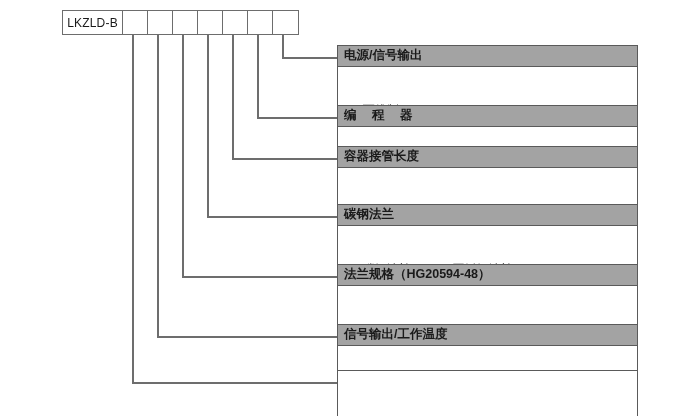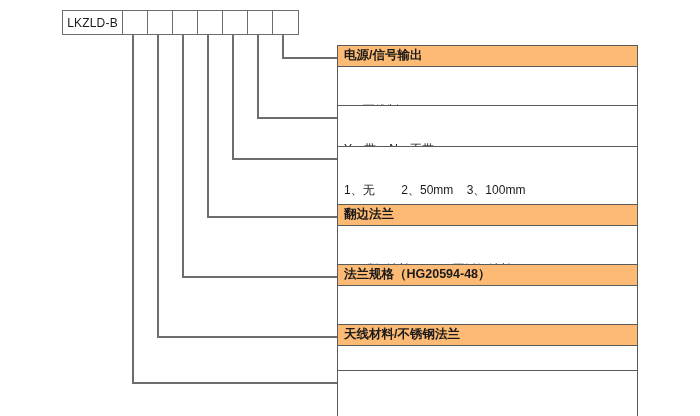--- a/index.html
+++ b/index.html
@@ -38,21 +38,21 @@
   .hline{position:absolute;height:2px;background:#6d6d6d;}
 
   
   .optbox{
     position:absolute;left:337px;width:301px;
     border:1px solid #5a5a5a;
     box-sizing:border-box;
     background:#ffffff;
   }
   .optbox .bar{
-    background:#fdba74;
+    background:#a3a3a3;
     border-bottom:1px solid #5a5a5a;
     font-weight:bold;
     font-size:12.5px;
     padding:2px 6px 3px 6px;
     line-height:15px;
     white-space:nowrap;
   }
   .optbox .body{
     padding:3px 6px 4px 6px;
     font-size:12px;
@@ -101,50 +101,52 @@
 
   <div class="optbox" style="top:45px;">
     <div class="bar">电源/信号输出</div>
     <div class="body">
       <span class="ln">1、两线制  DC24V 4~20mA/HART</span>
       <span class="ln">2、四线制 AC220V 4~20mA（另配电源盒）</span>
     </div>
   </div>
 
   <div class="optbox" style="top:105px;">
+    <div class="bar wide">编 程 器</div>
     <div class="body">
       <span class="ln">Y、带    N、不带</span>
     </div>
   </div>
 
   <div class="optbox" style="top:146px;">
+    <div class="bar">容器接管长度</div>
     <div class="body">
       <span class="ln">1、无        2、50mm    3、100mm</span>
       <span class="ln">4、150mm   5、200mm  6、按用户要求</span>
     </div>
   </div>
 
   <div class="optbox" style="top:204px;">
-    <div class="bar">翻边法兰</div>
+    <div class="bar">碳钢法兰</div>
     <div class="body">
       <span class="ln">1、碳钢法兰       2、不锈钢法兰</span>
       <span class="ln">3、PP 翻边法兰   4、PTFE 翻边法兰</span>
     </div>
   </div>
 
   <div class="optbox" style="top:264px;">
     <div class="bar">法兰规格（HG20594-48）</div>
     <div class="body">
       <span class="ln">1、DN50 PN1.6，    2、DN80 PN1.6</span>
       <span class="ln">3、DN100 PN1.6，  4、DN150 PN1.6</span>
     </div>
   </div>
 
   <div class="optbox" style="top:324px;">
-    <div class="bar">天线材料/不锈钢法兰</div>
+    <div class="bar">信号输出/工作温度</div>
     <div class="body">
       <span class="ln">A、PP/-40~80℃    B、PTFE/-40~230℃</span>
     </div>
   </div>
 
   <div class="optbox" style="top:370px;">
     <div class="body">
       
     </div>
   </div>

